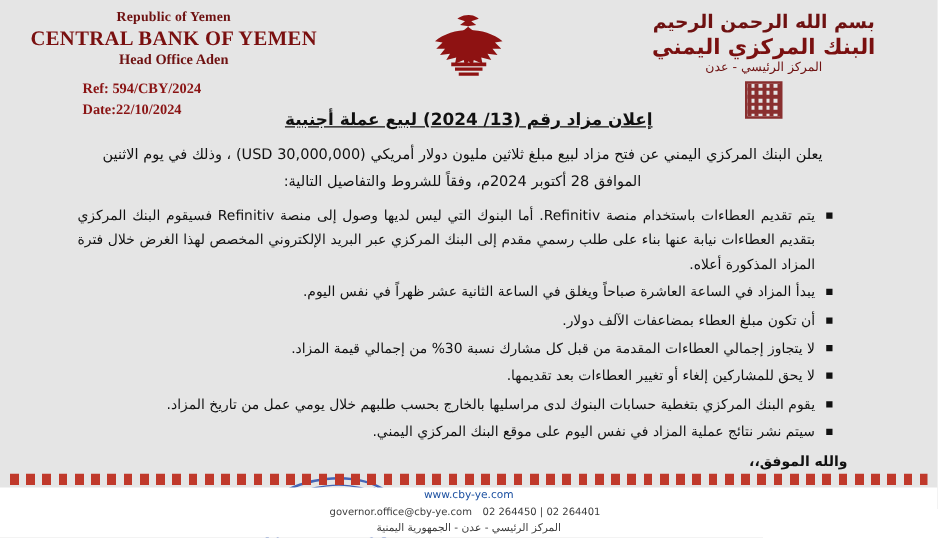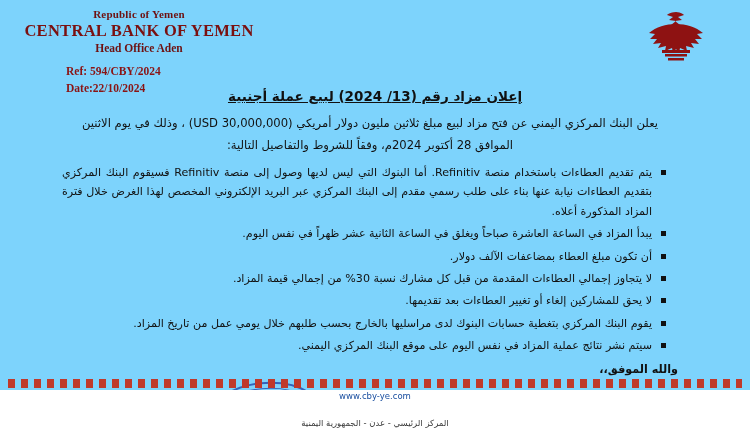--- a/index.html
+++ b/index.html
@@ -6,21 +6,21 @@
   body{
     width:750px;height:430px;
     background:#ffffff;
     font-family:"Liberation Serif", serif;
     overflow:hidden;
     position:relative;
   }
   .page{
     position:relative;
     width:750px;height:430px;
-    background:#7dd3fc;
+    background:#e5e5e5;
     box-sizing:border-box;
   }
 
   
   .header{
     display:flex;
     justify-content:space-between;
     align-items:flex-start;
     padding:6px 14px 0 14px;
     height:86px;
@@ -258,20 +258,26 @@
             <path d="M37 4 c-6 0-9 3-9 3 l6 2 -4 3 7 1 -5 4 9 0 -5 -4 7 -1 -4 -3 6 -2 s-3 -3 -8 -3z"></path>
             <path d="M37 16 c-10 0 -20 3 -27 9 l6 1 -5 5 7 0 -4 5 8 -1 -3 5 8 -2 -1 5 7 -3 1 5 3 -4 3 4 1 -5 7 3 -1 -5 8 2 -3 -5 8 1 -4 -5 7 0 -5 -5 6 -1 c-7 -6 -17 -9 -27 -9z"></path>
             <path d="M23 42 h28 v3 h-28z"></path>
             <path d="M26 46 h22 v2.5 h-22z"></path>
             <path d="M29 50 h16 v2.5 h-16z"></path>
           </g>
         </svg>
       </div>
     </div>
 
+    <div class="hdr-right">
+      <div class="ar1">بسم الله الرحمن الرحيم</div>
+      <div class="ar2">البنك المركزي اليمني</div>
+      <div class="ar3">المركز الرئيسي - عدن</div>
+      <div class="qr"></div>
+    </div>
   </div>
 
   <div class="title">إعلان مزاد رقم (13/ 2024) لبيع عملة أجنبية</div>
 
   <div class="body">
     <div class="intro">يعلن البنك المركزي اليمني عن فتح مزاد لبيع مبلغ ثلاثين مليون دولار أمريكي (30,000,000 USD) ، وذلك في يوم الاثنين الموافق 28 أكتوبر 2024م، وفقاً للشروط والتفاصيل التالية:</div>
 
     <ul class="points">
       <li>يتم تقديم العطاءات باستخدام منصة Refinitiv. أما البنوك التي ليس لديها وصول إلى منصة Refinitiv فسيقوم البنك المركزي بتقديم العطاءات نيابة عنها بناء على طلب رسمي مقدم إلى البنك المركزي عبر البريد الإلكتروني المخصص لهذا الغرض خلال فترة المزاد المذكورة أعلاه.</li>
       <li>يبدأ المزاد في الساعة العاشرة صباحاً ويغلق في الساعة الثانية عشر ظهراً في نفس اليوم.</li>
@@ -295,17 +301,21 @@
   </div>
 
   <div class="footer">
     <div class="deco">
       <div class="seg"></div>
     </div>
     <div class="footer-bar">
       <div class="f-left">
         <div class="w">www.cby-ye.com</div>
       </div>
+      <div class="f-center">
+        <span>governor.office@cby-ye.com</span>
+        <span style="margin:0 6px;">02 264450   |   02 264401</span>
+      </div>
       <div class="f-right">المركز الرئيسي - عدن - الجمهورية اليمنية</div>
     </div>
   </div>
 
 </div>
 
 </body></html>

